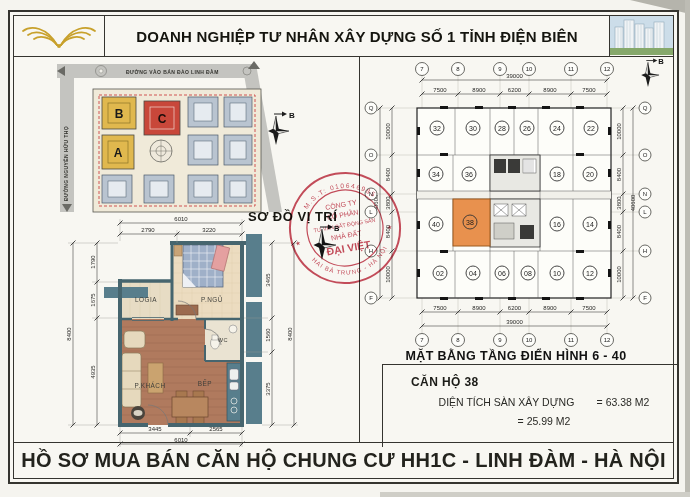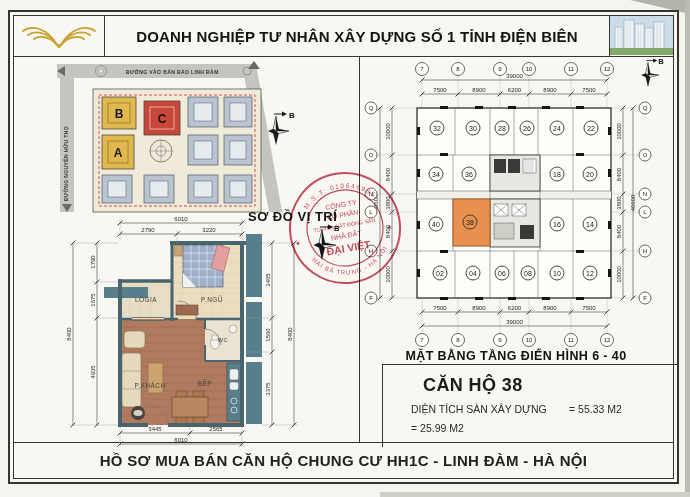--- a/index.html
+++ b/index.html
@@ -17,25 +17,25 @@
   .logo-cell{width:90px;border-right:1px solid #35342f;display:flex;align-items:center;justify-content:center;}
   .title-cell{flex:1;display:flex;align-items:center;justify-content:center;
       font-weight:bold;font-size:15px;color:#15150f;letter-spacing:.2px;white-space:nowrap;}
   .img-cell{width:63px;border-left:1px solid #35342f;overflow:hidden;}
   .main{flex:1 1 auto;position:relative;}
   .divider{position:absolute;left:345px;top:0;bottom:0;width:1px;background:#35342f;}
   .abs{position:absolute;}
   .sitemap-label{left:234px;top:132px;font-size:13px;font-weight:bold;color:#15150f;letter-spacing:.5px;margin-top:20px;}
   .fp-info{left:368px;top:307px;width:295px;height:83px;border-top:1px solid #35342f;
       border-left:1px solid #35342f;box-sizing:border-box;padding:10px 0 0 28px;background:transparent;}
-  .fp-info h3{margin:0 0 7px 12px;font-size:18px;color:#1c1c18;letter-spacing:.4px;}
-  .fp-info .row{font-size:10.5px;color:#2a2a26;margin-bottom:7px;display:flex;}
+  .fp-info h3{margin:0 0 7px 0;font-size:12px;color:#1c1c18;letter-spacing:.4px;}
+  .fp-info .row{font-size:10.5px;color:#2a2a26;margin-bottom:7px;display:flex;justify-content:center;}
   .fp-info .row .lbl{width:158px;}
   .footer-banner{height:35px;border-top:1px solid #35342f;display:flex;align-items:center;
-      justify-content:center;font-size:15px;font-weight:600;color:#23231d;letter-spacing:.3px;flex:0 0 auto;}
+      justify-content:center;font-size:20px;font-weight:600;color:#23231d;letter-spacing:.3px;flex:0 0 auto;}
   svg text{font-family:"Liberation Sans",sans-serif;}
   .dim{font-size:6px;fill:#2a2a28;text-anchor:middle;}
   .axt{font-size:6px;fill:#222;text-anchor:middle;}
   .unitt{font-size:7px;fill:#1a1a1a;text-anchor:middle;}
   .roomt{font-size:6.4px;fill:#3f3f3a;text-anchor:middle;letter-spacing:.5px;}
   .street{font-size:5px;fill:#33332e;letter-spacing:.4px;font-weight:bold;}
   .stamp-wrap{left:272px;top:112px;width:118px;height:118px;mix-blend-mode:multiply;opacity:.9;}
   .stamp-wrap svg{transform:rotate(-10deg);}
   .stampt{fill:#c23a4c;text-anchor:middle;}
 </style>
@@ -457,21 +457,21 @@
             <text x="12" y="-13" style="font-size:9px;font-weight:bold;fill:#111">B</text>
           </g>
 
           <text x="516" y="359" style="font-size:12.5px;font-weight:bold;fill:#111;text-anchor:middle;letter-spacing:.4px">MẶT BẰNG TẦNG ĐIỂN HÌNH 6 - 40</text>
         </svg>
 
         <div class="abs fp-info">
           <h3>CĂN HỘ 38</h3>
           <div class="row">
             <span class="lbl">DIỆN TÍCH SÀN XÂY DỰNG</span>
-            <span class="val">= 55.33 M2</span>
+            <span class="val">= 63.38 M2</span>
           </div>
           <div class="row">
             <span class="val">= 25.99 M2</span>
           </div>
         </div>
 
         <div class="abs stamp-wrap">
           <svg width="118" height="118" viewBox="-59 -59 118 118">
             <defs>
               <path id="arcTop" d="M -46,6 A 46 46 0 0 1 46,6"></path>

